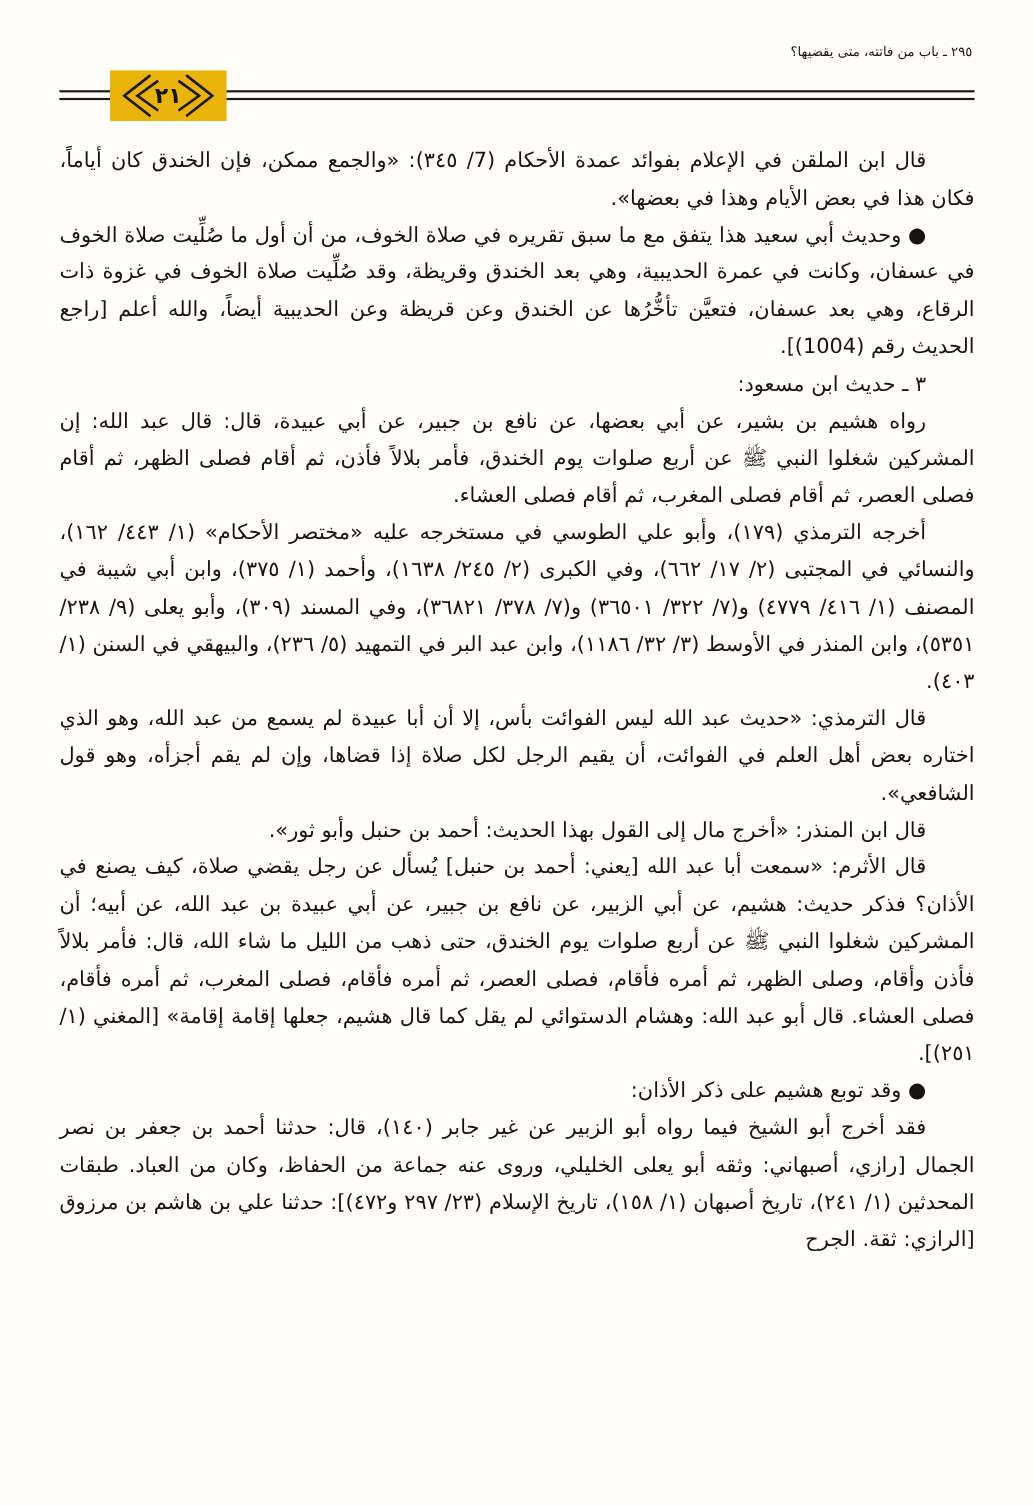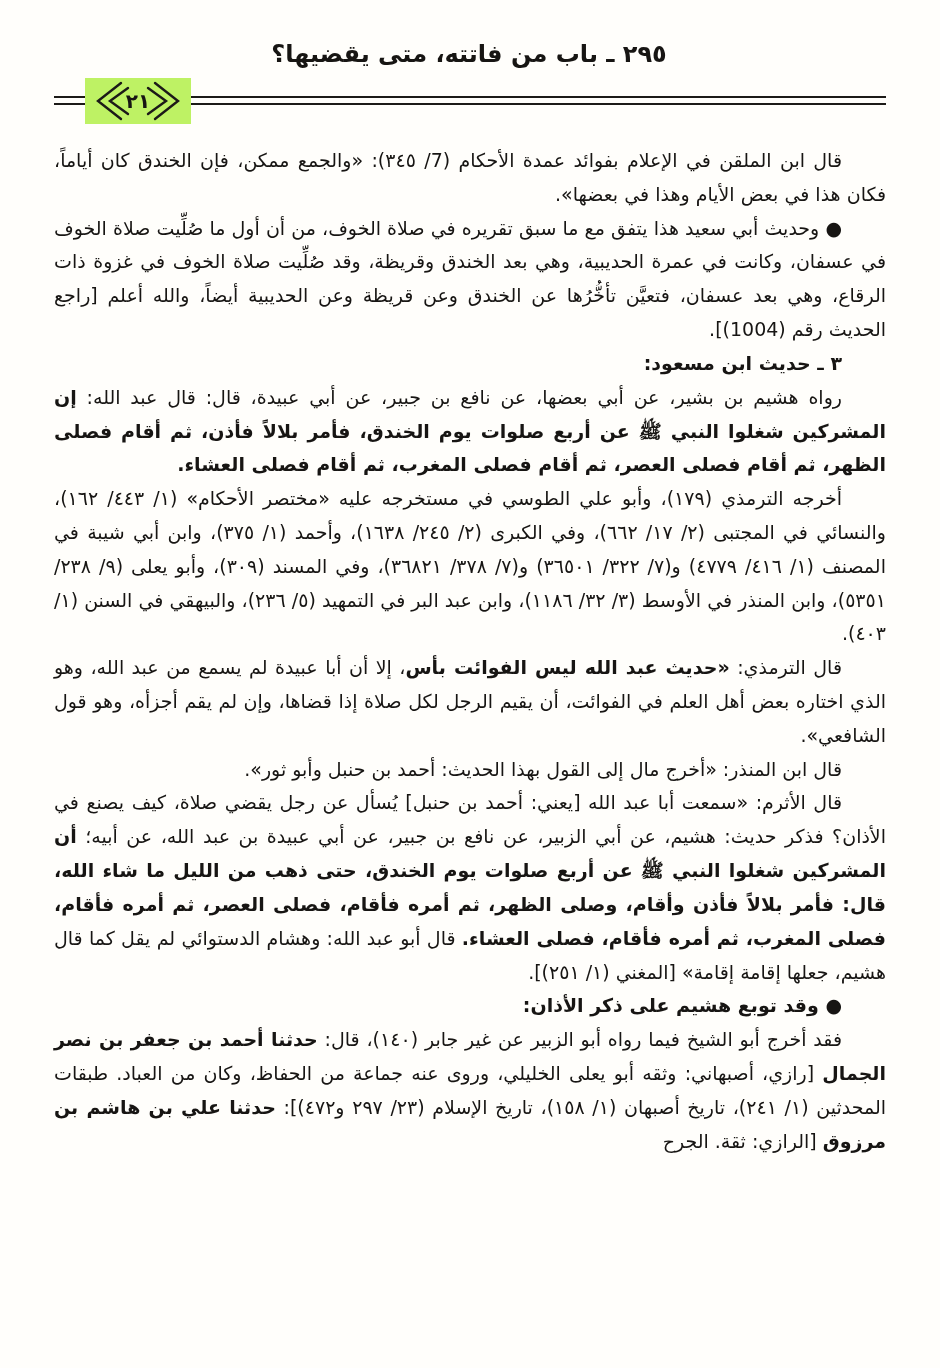--- a/index.html
+++ b/index.html
@@ -11,59 +11,59 @@
     background: #fffefb;
     color: #171513;
     direction: rtl;
     font-family: "DejaVu Sans", sans-serif;
     padding: 40px 54px 28px 54px;
   }
 
   
   .page-header { position: relative; }
   .chapter-title {
-    font-size: 24px;
-    font-weight: bold;
-    text-align: center;
+    font-size: 12px;
+    font-weight: normal;
+    text-align: right;
     margin: 0 2px 14px 0;
     letter-spacing: 0;
   }
   .rule-wrap { position: relative; height: 44px; }
   .double-rule {
     position: absolute;
     top: 14px; right: 0; left: 0;
     height: 9px;
     border-top: 2.5px solid #1c1a18;
     border-bottom: 2.5px solid #1c1a18;
   }
   .page-number-badge {
     position: absolute;
-    left: 31px;
+    left: 46px;
     top: -4px;
-    background: #bef264;
+    background: #eab308;
     padding: 0 3px;
     line-height: 0;
   }
   .page-number-badge svg text {
     font-family: "DejaVu Sans", sans-serif;
     font-weight: bold;
     font-size: 20px;
     fill: #171513;
   }
 
   
   .content {
     margin-top: 18px;
     font-size: 19px;
     line-height: 1.78;
     text-align: justify;
   }
   .para { margin: 0; }
   .para.indent { text-indent: 44px; }
-  .b { font-weight: bold; }
+  .b { font-weight: normal; }
 </style>
 </head>
 <body>
 
 <div class="page">
 
   <header class="page-header">
     <h1 class="chapter-title">٢٩٥ ـ باب من فاتته، متى يقضيها؟</h1>
 
     <div class="rule-wrap">

